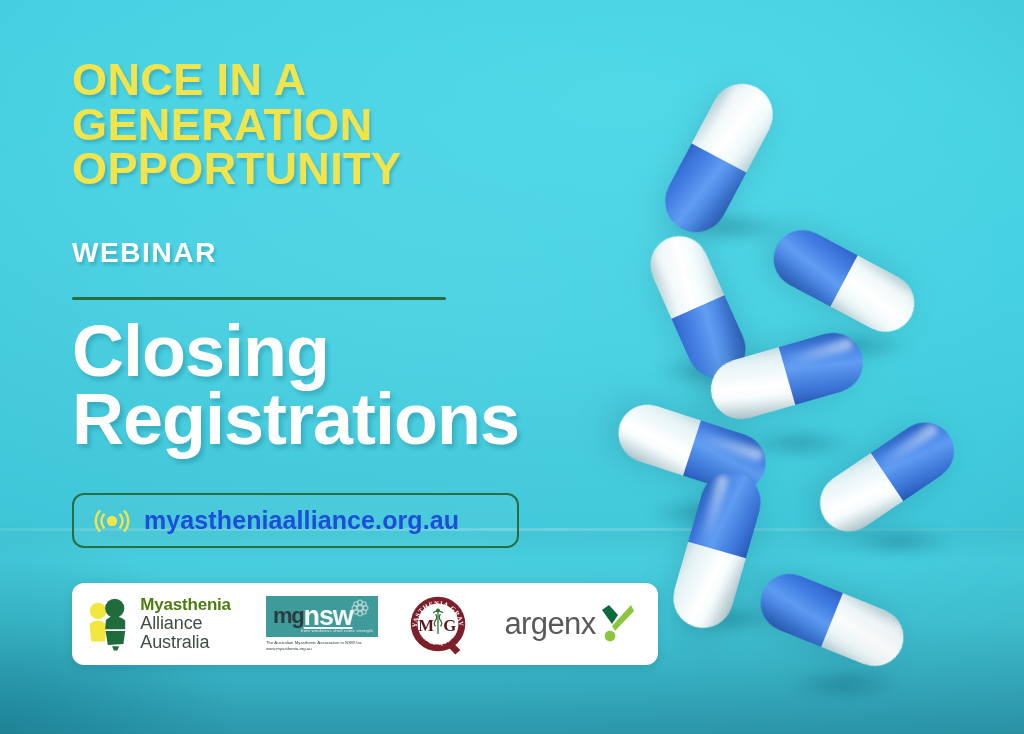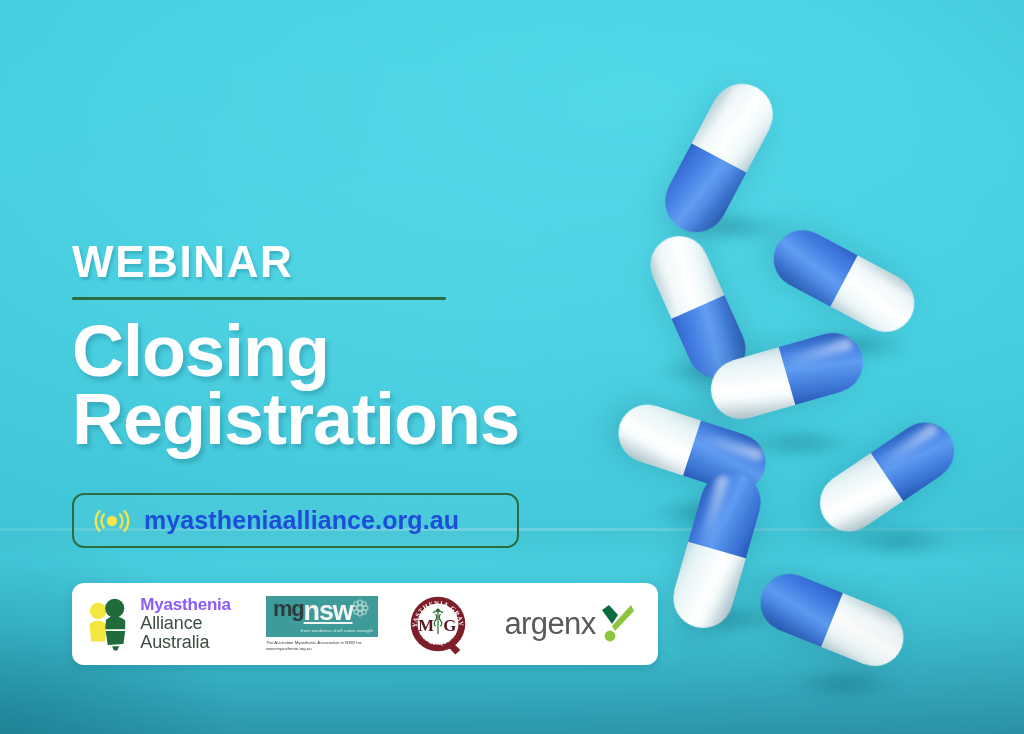--- a/index.html
+++ b/index.html
@@ -87,21 +87,21 @@
     font-size:45px;
     line-height:.99;
     letter-spacing:.4px;
     text-transform:uppercase;
     text-shadow:2px 3px 3px rgba(0,70,90,.22);
   }
   .headline .ln{display:block;}
 
   .webinar{
     position:absolute;left:72px;top:237px;
-    color:#ffffff;font-weight:bold;font-size:44px;letter-spacing:1.6px;
+    color:#ffffff;font-weight:bold;font-size:28px;letter-spacing:1.6px;
     text-transform:uppercase;
     text-shadow:2px 3px 3px rgba(0,70,90,.22);
   }
 
   .divider{
     position:absolute;left:72px;top:297px;width:374px;height:3px;
     background:#2c6c41;border-radius:2px;
   }
 
   .bigtitle{
@@ -129,26 +129,26 @@
   
   .logostrip{
     position:absolute;left:72px;top:583px;width:586px;height:82px;
     background:#ffffff;border-radius:12px;
     display:flex;align-items:center;
     box-shadow:0 3px 10px rgba(0,60,75,.16);
   }
   .logo-cell{display:flex;align-items:center;justify-content:center;height:100%;}
   .logo-maa{width:186px;gap:9px;padding-left:14px;}
   .maa-text{line-height:1.05;}
-  .maa-t1{color:#8b5cf6;font-weight:bold;font-size:17px;letter-spacing:-.2px;}
+  .maa-t1{color:#4d7c0f;font-weight:bold;font-size:17px;letter-spacing:-.2px;}
   .maa-t2{color:#3d4f43;font-size:18px;letter-spacing:-.1px;}
   .logo-mgnsw{width:128px;flex-direction:column;justify-content:center;}
   .mgnsw-box{
     width:112px;height:41px;background:#3f9a9a;position:relative;
-    display:flex;
+    display:flex;align-items:center;
   }
   .mgnsw-mg{color:#2c3b3e;font-weight:bold;font-size:22px;letter-spacing:-1.2px;padding-left:7px;}
   .mgnsw-nsw{color:#f4f7f4;font-weight:bold;font-size:27px;letter-spacing:-1.2px;text-decoration:underline;}
   .mgnsw-tag{
     position:absolute;right:5px;bottom:4px;color:#e6efe9;font-size:4.4px;letter-spacing:.1px;white-space:nowrap;
   }
   .mgnsw-flower{position:absolute;right:8px;top:2px;width:20px;height:20px;opacity:.75;}
   .mgnsw-cap{
     width:112px;color:#2f3f42;font-size:4.3px;line-height:1.45;margin-top:3px;
   }
@@ -221,20 +221,25 @@
       <div class="pill" style="left: 803px; top: 545px; width: 58px; height: 150px; transform: rotate(112deg);">
         <div class="half white"></div>
         <div class="half blue"></div>
         <div class="shade"></div>
         <div class="gloss"></div>
       </div>
     </div>
 
   <div class="bg-vignette"></div>
 
+  <div class="headline">
+    <span class="ln">ONCE IN A</span>
+    <span class="ln">GENERATION</span>
+    <span class="ln">OPPORTUNITY</span>
+  </div>
 
   <div class="webinar">WEBINAR</div>
 
   <div class="divider"></div>
 
   <div class="bigtitle">
     <span class="ln">Closing</span>
     <span class="ln">Registrations</span>
   </div>
 

